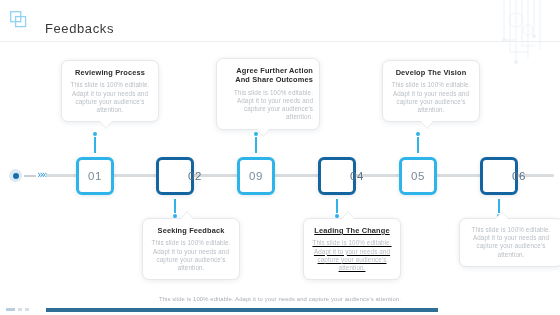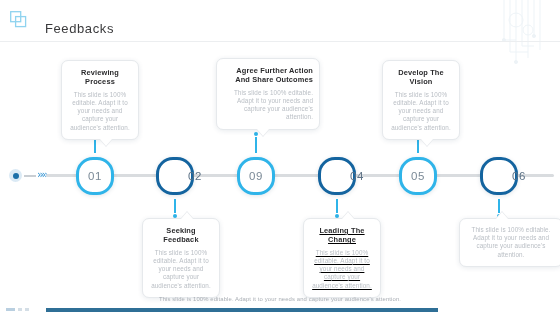--- a/index.html
+++ b/index.html
@@ -50,21 +50,21 @@
   }
   .chev{
     position:absolute;left:37px;top:168px;width:26px;height:14px;
     color:#2b8fd0;font-size:11px;letter-spacing:-2px;line-height:14px;
     font-family:"DejaVu Sans", sans-serif;
   }
 
   
   .node{
     position:absolute;top:157px;width:38px;height:38px;
-    background:#ffffff;border-radius:17px;
+    background:#ffffff;border-radius:6px;
     box-sizing:border-box;
     display:flex;align-items:center;justify-content:center;
     box-shadow:0 1px 4px rgba(20,60,90,.13);
   }
   .node.cyan{border:3px solid #2fb4e9;}
   .node.navy{border:3px solid #14649f;}
   .node span{
     font-size:11.5px;color:#7b8a97;letter-spacing:.6px;font-weight:400;
   }
   .node.navy span{color:#5d7286;margin-left:40px;}
@@ -72,21 +72,21 @@
   
   .stub{
     position:absolute;width:2px;background:#2fb4e9;
   }
   .stub-dot{
     position:absolute;width:4px;height:4px;border-radius:50%;background:#2fb4e9;
   }
 
   
   .card{
-    position:absolute;width:78px;
+    position:absolute;width:98px;
     background:#ffffff;border:1px solid #e6e9ec;border-radius:7px;
     box-shadow:0 1px 5px rgba(30,60,90,.10);
     box-sizing:border-box;padding:7px 6px 7px 6px;
     text-align:center;
   }
   .card.wide{width:104px;}
   .card h4{
     margin:0 0 4px 0;font-size:7.4px;line-height:9.4px;
     color:#2b2b2d;font-weight:700;letter-spacing:.15px;
   }

